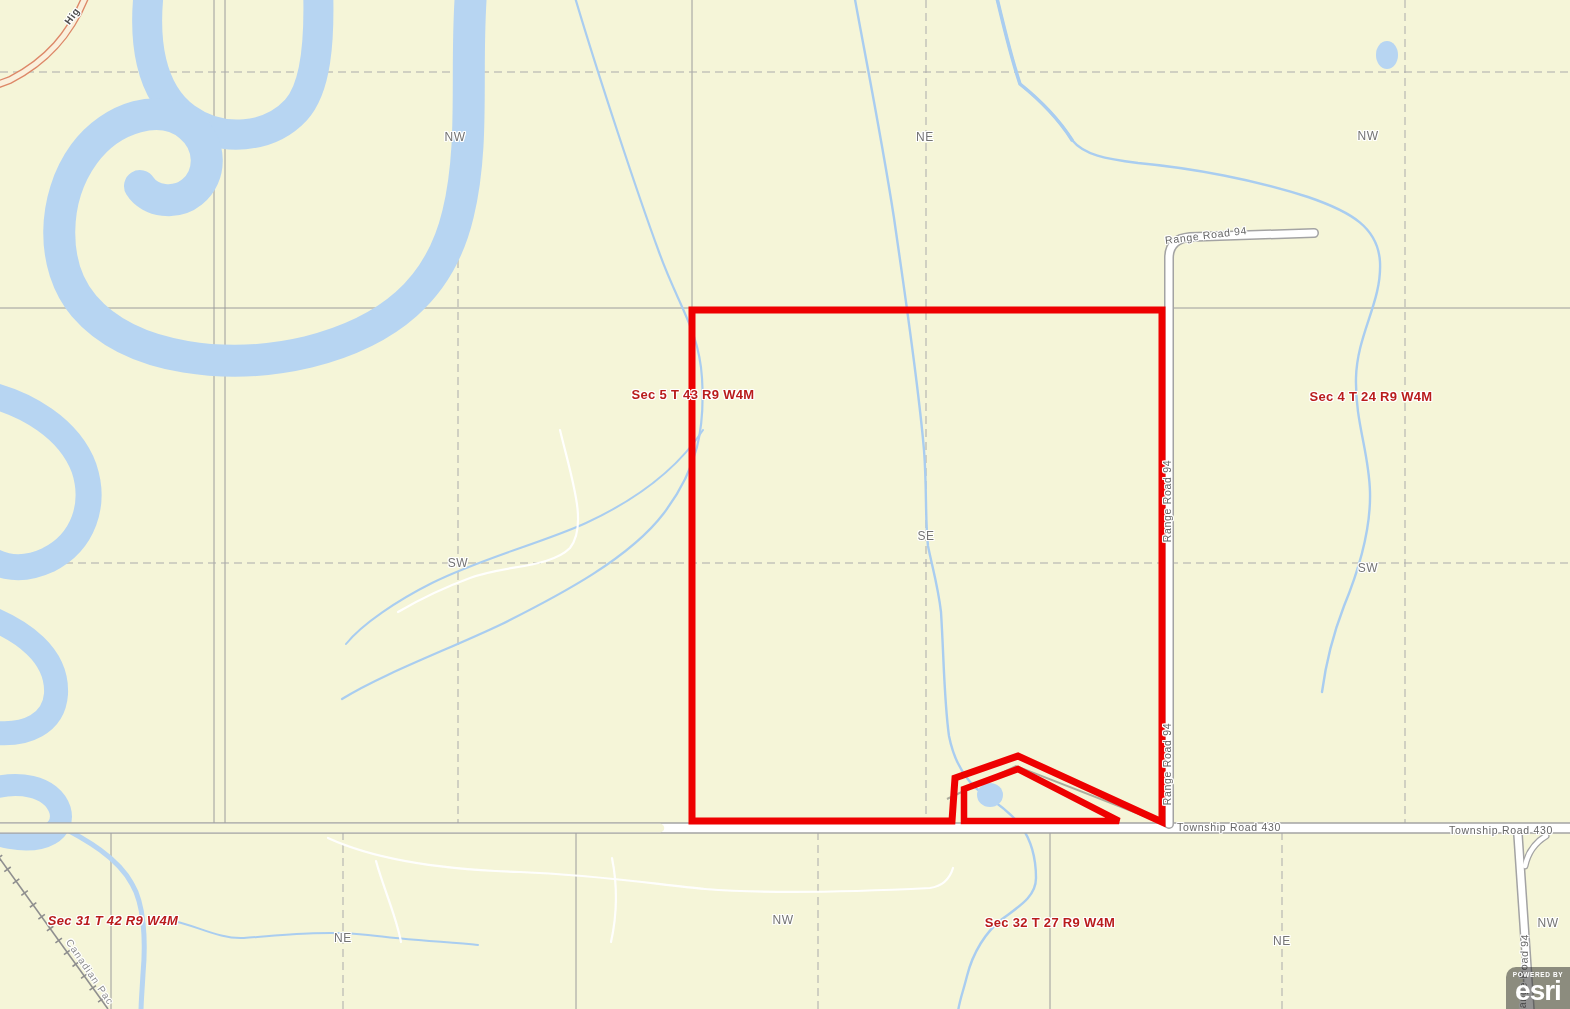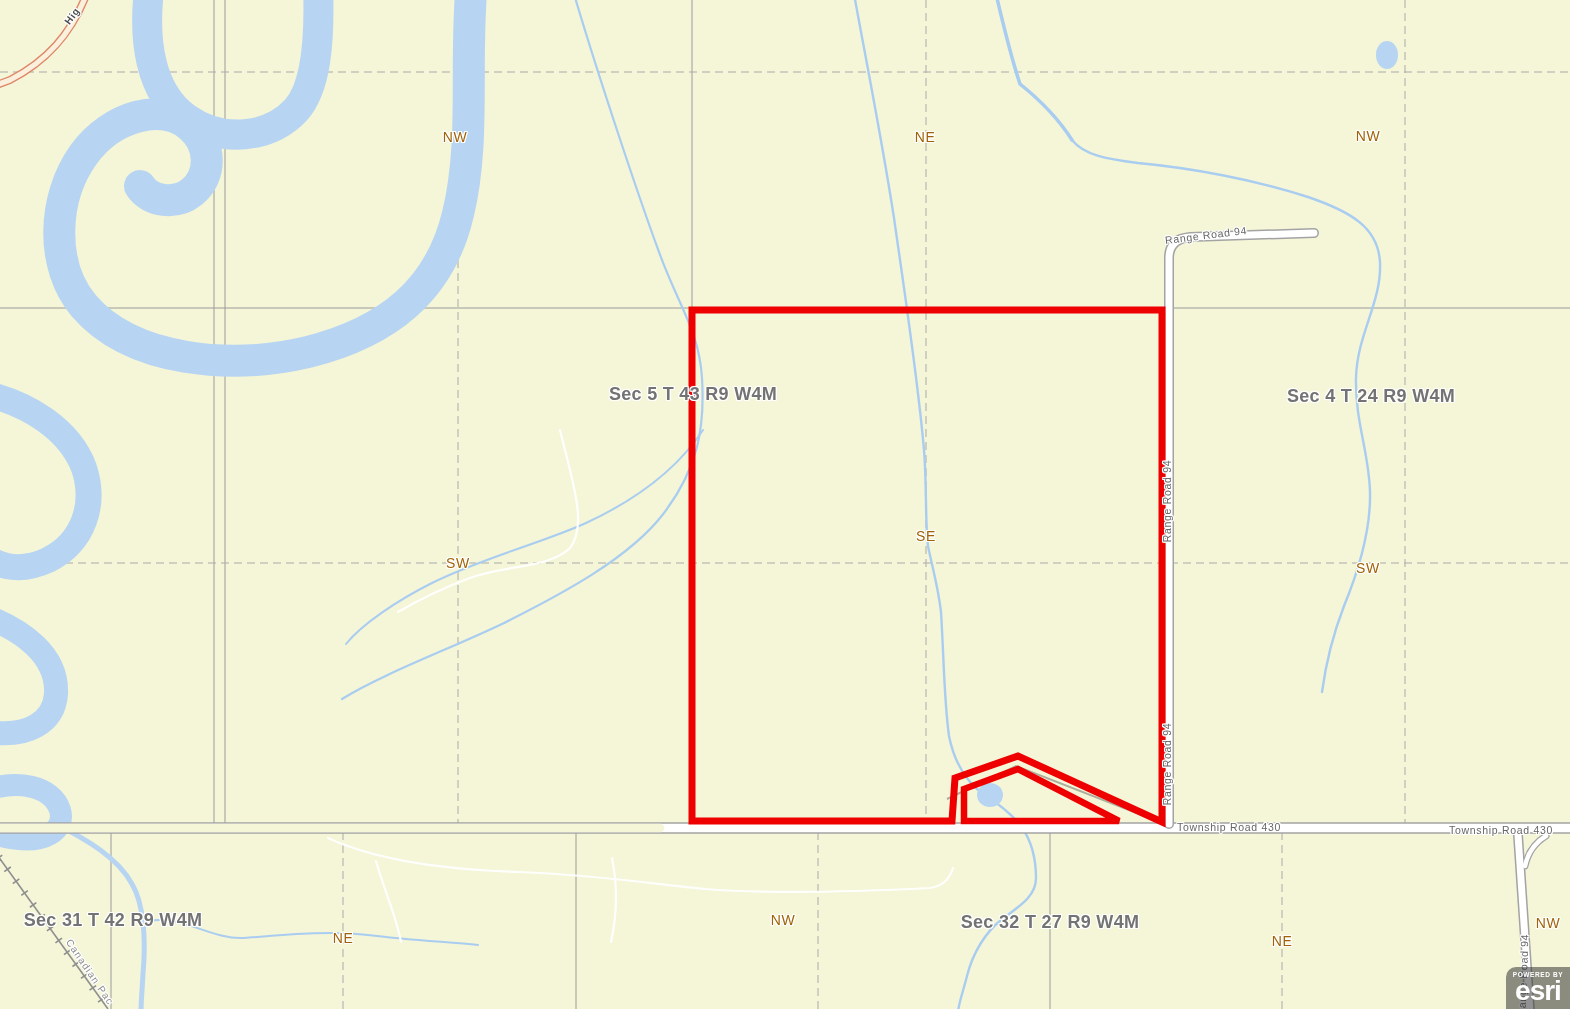--- a/index.html
+++ b/index.html
@@ -2,22 +2,22 @@
 <html><head>
 <meta charset="utf-8">
 <style>
   html,body{margin:0;padding:0;background:#e0e0e0;}
   .map{position:relative;width:1570px;height:1009px;background:#f5f5d8;overflow:hidden;
        font-family:"Liberation Sans",sans-serif;}
   .map svg{position:absolute;left:0;top:0;}
   .lbl{position:absolute;white-space:nowrap;transform:translate(-50%,-50%);pointer-events:none;
        text-shadow:-1px -1px 0 #fff,1px -1px 0 #fff,-1px 1px 0 #fff,1px 1px 0 #fff,
                    -1px 0 0 #fff,1px 0 0 #fff,0 -1px 0 #fff,0 1px 0 #fff,0 0 2px #fff;}
-  .sec{font-size:18px;font-weight:bold;color:#737373;letter-spacing:.3px;}
-  .qtr{font-size:14px;color:#a16207;letter-spacing:.6px;}
+  .sec{font-size:13px;font-weight:bold;color:#b91c1c;letter-spacing:.3px;}
+  .qtr{font-size:12px;color:#737373;letter-spacing:.6px;}
   .rd{font-size:10.5px;color:#666;letter-spacing:.7px;}
   .hwy{font-size:10px;font-weight:bold;color:#4f4f4f;letter-spacing:.6px;}
   .rwy{font-size:10px;color:#8d8d8d;letter-spacing:1.2px;}
   .attrib{position:absolute;right:0;bottom:0;width:893px;height:21px;background:rgba(255,255,255,.8);
           font-size:9.5px;color:#2f2f2f;display:flex;align-items:center;justify-content:center;}
   .esri-box{position:absolute;right:0;bottom:0;width:64px;height:42px;background:rgba(45,45,45,.52);
             border-radius:10px 0 0 0;color:#fff;display:flex;flex-direction:column;align-items:center;}
   .pb{font-size:6.5px;font-weight:bold;letter-spacing:.6px;margin-top:4px;}
   .esri-brand{font-size:28px;font-weight:bold;line-height:.95;letter-spacing:-1px;}
 </style>
@@ -103,21 +103,21 @@
     </g>
 
     <g fill="none" stroke="#ee0000" stroke-linejoin="miter">
       <polygon stroke-width="7" points="692,310 1162,310 1162,822 1018,756 955,778 952,821 692,821"></polygon>
       <polygon stroke-width="6.5" points="964,789 1018,769 1119,821 964,821"></polygon>
     </g>
   </svg>
 
   <div class="lbl sec" style="left:693px;top:394px;">Sec 5 T 43 R9 W4M</div>
   <div class="lbl sec" style="left:1371px;top:396px;">Sec 4 T 24 R9 W4M</div>
-  <div class="lbl sec" style="left:113px;top:920px;">Sec 31 T 42 R9 W4M</div>
+  <div class="lbl sec" style="left:113px;top:920px;font-style:italic;">Sec 31 T 42 R9 W4M</div>
   <div class="lbl sec" style="left:1050px;top:922px;">Sec 32 T 27 R9 W4M</div>
 
   <div class="lbl qtr" style="left:455px;top:137px;">NW</div>
   <div class="lbl qtr" style="left:925px;top:137px;">NE</div>
   <div class="lbl qtr" style="left:1368px;top:136px;">NW</div>
   <div class="lbl qtr" style="left:458px;top:563px;">SW</div>
   <div class="lbl qtr" style="left:926px;top:536px;">SE</div>
   <div class="lbl qtr" style="left:1368px;top:568px;">SW</div>
   <div class="lbl qtr" style="left:343px;top:938px;">NE</div>
   <div class="lbl qtr" style="left:783px;top:920px;">NW</div>

